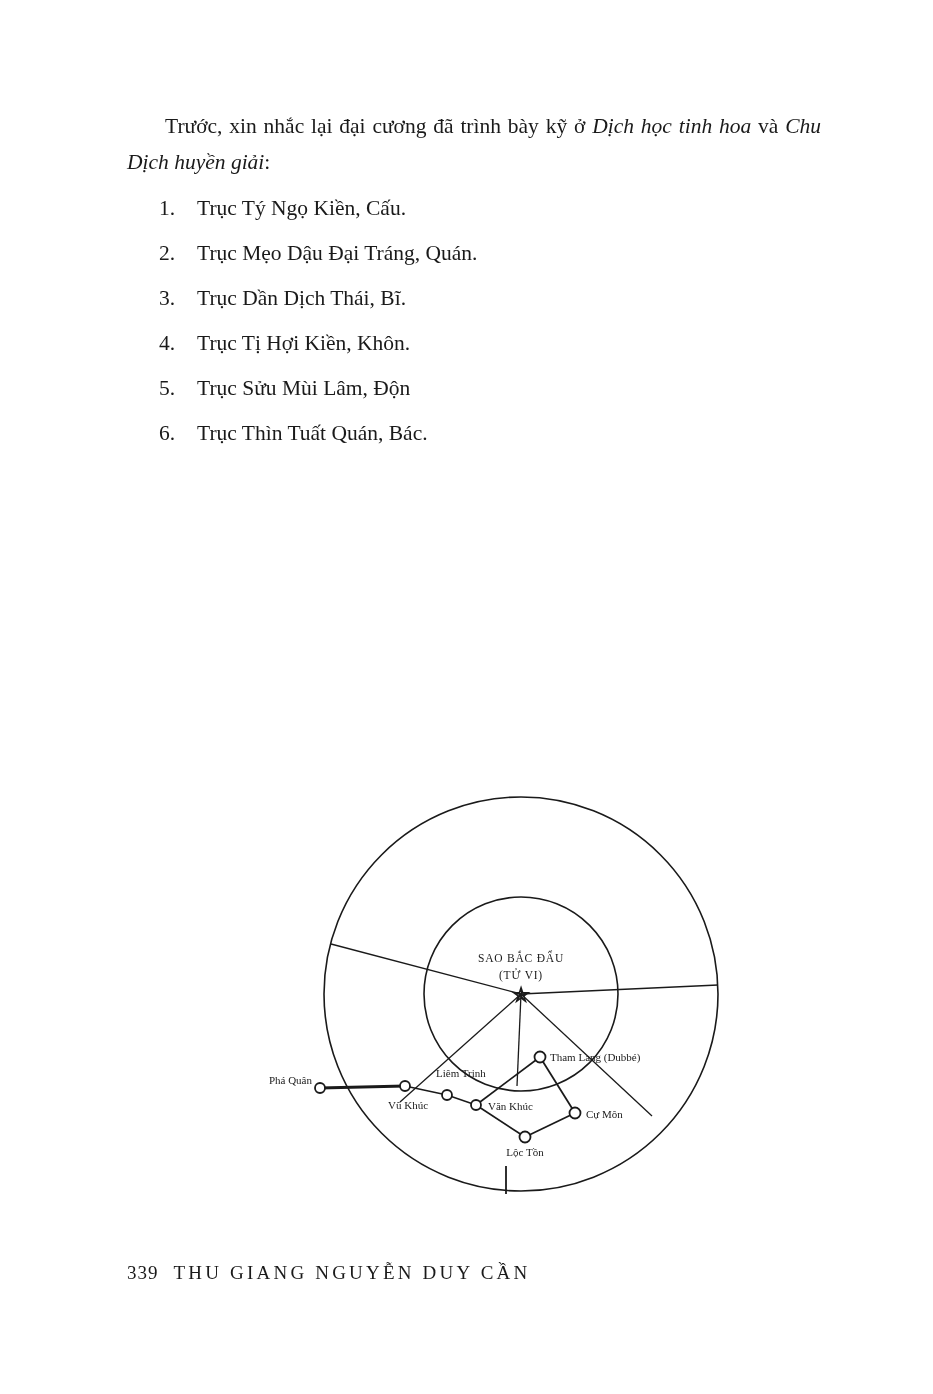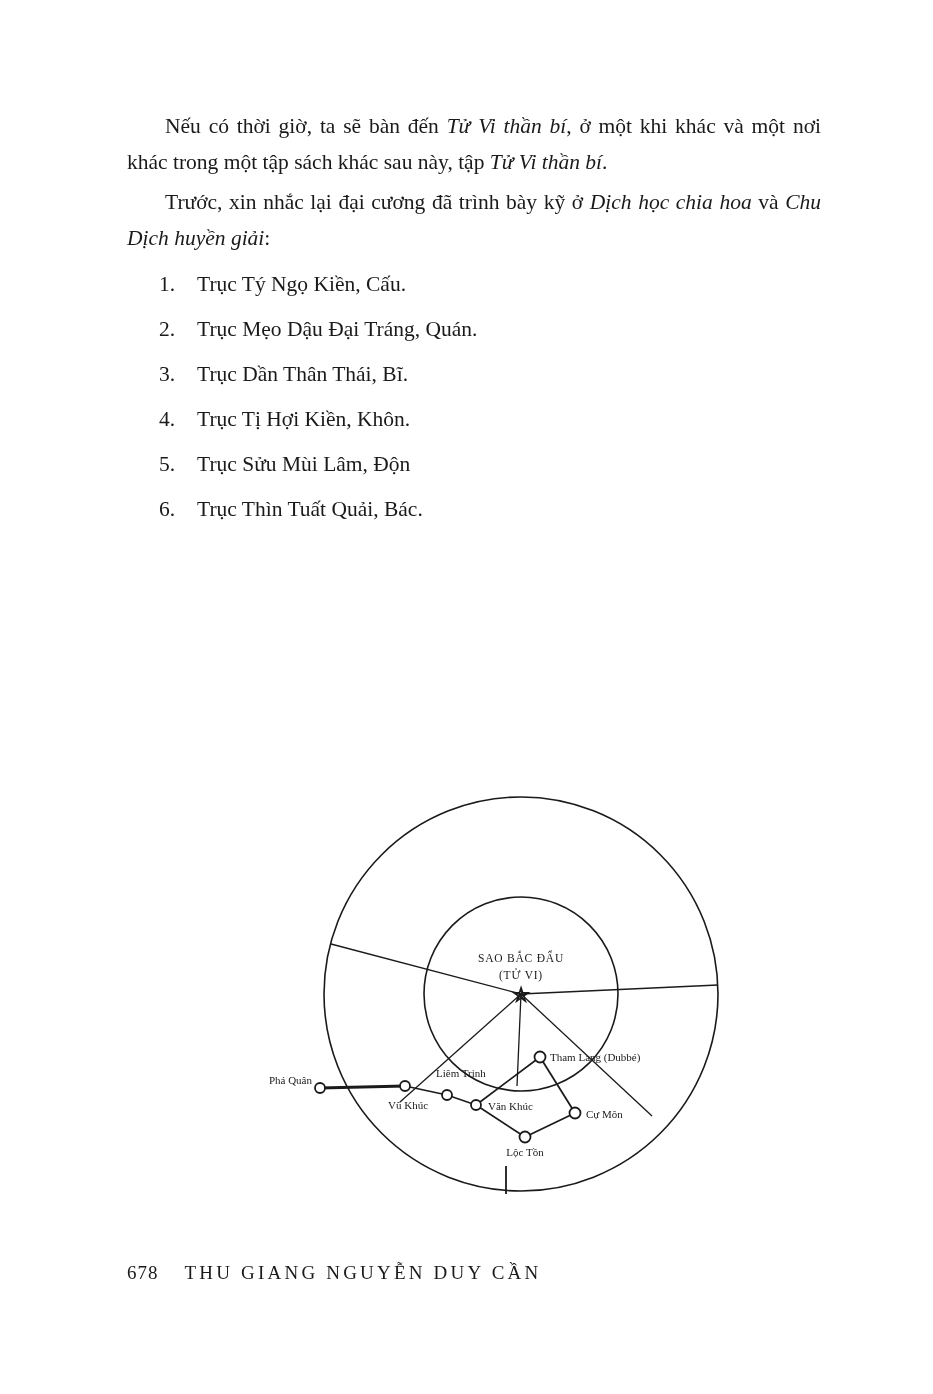--- a/index.html
+++ b/index.html
@@ -106,59 +106,58 @@
     font-size: 19px;
     color: #1a1a1a;
   }
   .footer .pg {
     font-family: "Liberation Serif", "DejaVu Serif", serif;
     letter-spacing: 1px;
   }
   .footer .author {
     font-family: "Liberation Serif", "DejaVu Serif", serif;
     letter-spacing: 3.2px;
-    margin-left: 26px;
+    margin-left: 15px;
   }
 </style>
 </head>
 <body>
 
 <div class="page">
 
   <div class="content">
 
-    <p class="para"><span>Nếu có thời giờ, ta sẽ bàn đến </span><span class="it">Tử Vi thần bí</span><span>, ở một khi khác và một nơi khác trong một tập sách khác sau này, tập </span><span class="it">Tử Vi thần bí</span><span>.</span></p>
-
-
-    <p class="para"><span>Trước, xin nhắc lại đại cương đã trình bày kỹ ở </span><span class="it">Dịch học chia hoa</span><span> và </span><span class="it">Chu Dịch huyền giải</span><span>:</span></p>
+
+
+    <p class="para"><span>Trước, xin nhắc lại đại cương đã trình bày kỹ ở </span><span class="it">Dịch học tinh hoa</span><span> và </span><span class="it">Chu Dịch huyền giải</span><span>:</span></p>
 
     <ol class="trucs">
       <li>
         <span class="num">1.</span>
         <span class="txt">Trục Tý Ngọ Kiền, Cấu.</span>
       </li>
       <li>
         <span class="num">2.</span>
         <span class="txt">Trục Mẹo Dậu Đại Tráng, Quán.</span>
       </li>
       <li>
         <span class="num">3.</span>
-        <span class="txt">Trục Dần Thân Thái, Bĩ.</span>
+        <span class="txt">Trục Dần Dịch Thái, Bĩ.</span>
       </li>
       <li>
         <span class="num">4.</span>
         <span class="txt">Trục Tị Hợi Kiền, Khôn.</span>
       </li>
       <li>
         <span class="num">5.</span>
         <span class="txt">Trục Sửu Mùi Lâm, Độn</span>
       </li>
       <li>
         <span class="num">6.</span>
-        <span class="txt"> Trục Thìn Tuất Quải, Bác.</span>
+        <span class="txt"> Trục Thìn Tuất Quán, Bác.</span>
       </li>
     </ol>
 
 
   </div>
 
   <div class="figure">
     <svg width="933" height="460" viewBox="0 0 933 460" xmlns="http://www.w3.org/2000/svg">
 
       <circle cx="473" cy="230" r="197" fill="none" stroke="#1a1a1a" stroke-width="1.6"></circle>
@@ -198,16 +197,16 @@
       <text class="dg-label dg-star-label" x="388" y="313" text-anchor="start">Liêm Trinh</text>
       <text class="dg-label dg-star-label" x="440" y="346" text-anchor="start">Văn Khúc</text>
       <text class="dg-label dg-star-label" x="502" y="297" text-anchor="start">Tham Lang (Dubbé)</text>
       <text class="dg-label dg-star-label" x="538" y="354" text-anchor="start">Cự Môn</text>
       <text class="dg-label dg-star-label" x="477" y="392" text-anchor="middle">Lộc Tồn</text>
 
     </svg>
   </div>
 
   <div class="footer">
-    <span class="pg">678</span><span class="author">THU GIANG NGUYỄN DUY CẦN</span>
+    <span class="pg">339</span><span class="author">THU GIANG NGUYỄN DUY CẦN</span>
   </div>
 
 </div>
 
 </body></html>

